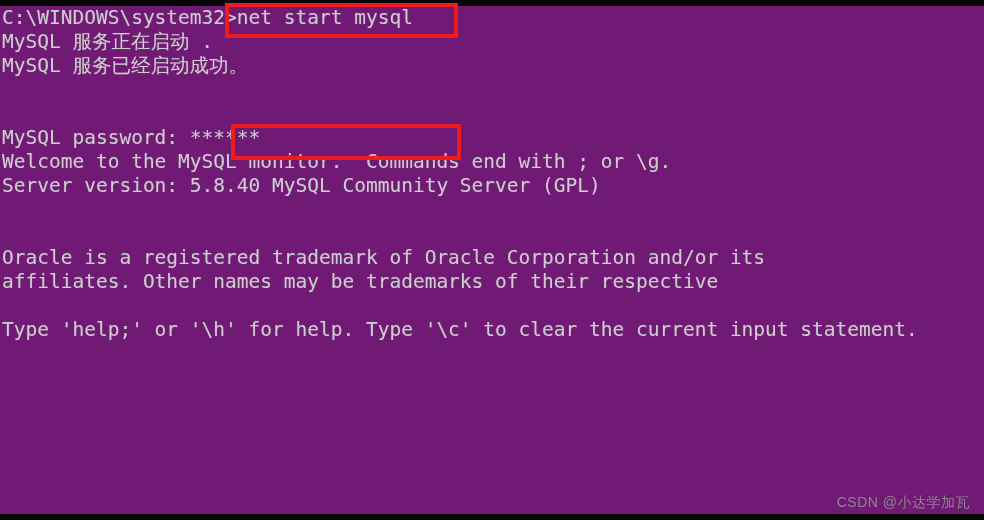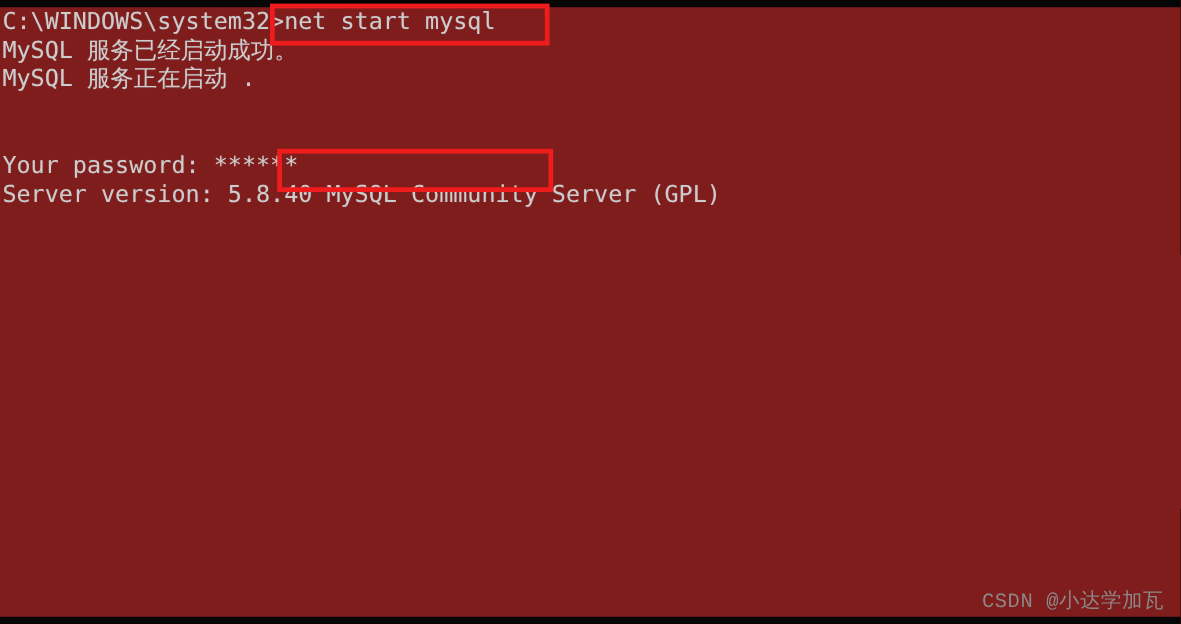--- a/index.html
+++ b/index.html
@@ -11,21 +11,21 @@
     width: 984px;
     height: 520px;
     overflow: hidden;
     font-family: "DejaVu Sans Mono", "Liberation Mono", monospace;
   }
 
   #console {
     position: relative;
     width: 984px;
     height: 520px;
-    background: #7f1d1d;
+    background: #701a75;
     box-sizing: border-box;
     padding: 0;
   }
 
   .term-body {
     position: absolute;
     left: 0;
     top: 0;
     width: 984px;
     padding: 6px 0 0 2px;
@@ -67,22 +67,22 @@
     top: 124px;
     width: 230px;
     height: 36px;
   }
 
   .watermark {
     position: absolute;
     right: 14px;
     bottom: 8px;
     color: #8f8f8f;
-    font-size: 17px;
-    font-family: Liberation Mono, monospace;
+    font-size: 14px;
+    font-family: Liberation Sans, sans-serif;
     letter-spacing: 0.5px;
     white-space: pre;
     opacity: 0.92;
     text-align: right;
   }
 
   .edge-fade {
     position: absolute;
     left: 0; right: 0;
     height: 6px;
@@ -94,29 +94,33 @@
 </style>
 </head>
 <body>
 
 <div id="console">
 
   <div class="edge-fade top"></div>
 
   <div class="term-body">
     <div class="line">C:\WINDOWS\system32&gt;net start mysql</div>
+    <div class="line">MySQL 服务正在启动 .</div>
     <div class="line">MySQL 服务已经启动成功。</div>
-    <div class="line">MySQL 服务正在启动 .</div>
     <div class="line blank"></div>
     <div class="line blank"></div>
-    <div class="line">Your password: ******</div>
+    <div class="line">MySQL password: ******</div>
+    <div class="line">Welcome to the MySQL monitor.  Commands end with ; or \g.</div>
     <div class="line">Server version: 5.8.40 MySQL Community Server (GPL)</div>
     <div class="line blank"></div>
     <div class="line blank"></div>
+    <div class="line">Oracle is a registered trademark of Oracle Corporation and/or its</div>
+    <div class="line">affiliates. Other names may be trademarks of their respective</div>
     <div class="line blank"></div>
+    <div class="line">Type 'help;' or '\h' for help. Type '\c' to clear the current input statement.</div>
     <div class="line blank"></div>
   </div>
 
   <div class="highlight-box" id="box-net-start" style="border-color: rgb(238, 28, 28);"></div>
   <div class="highlight-box" id="box-mysql-login" style="border-color: rgb(238, 28, 28);"></div>
 
   <div class="watermark">CSDN @小达学加瓦</div>
 
   <div class="edge-fade bottom"></div>
 

